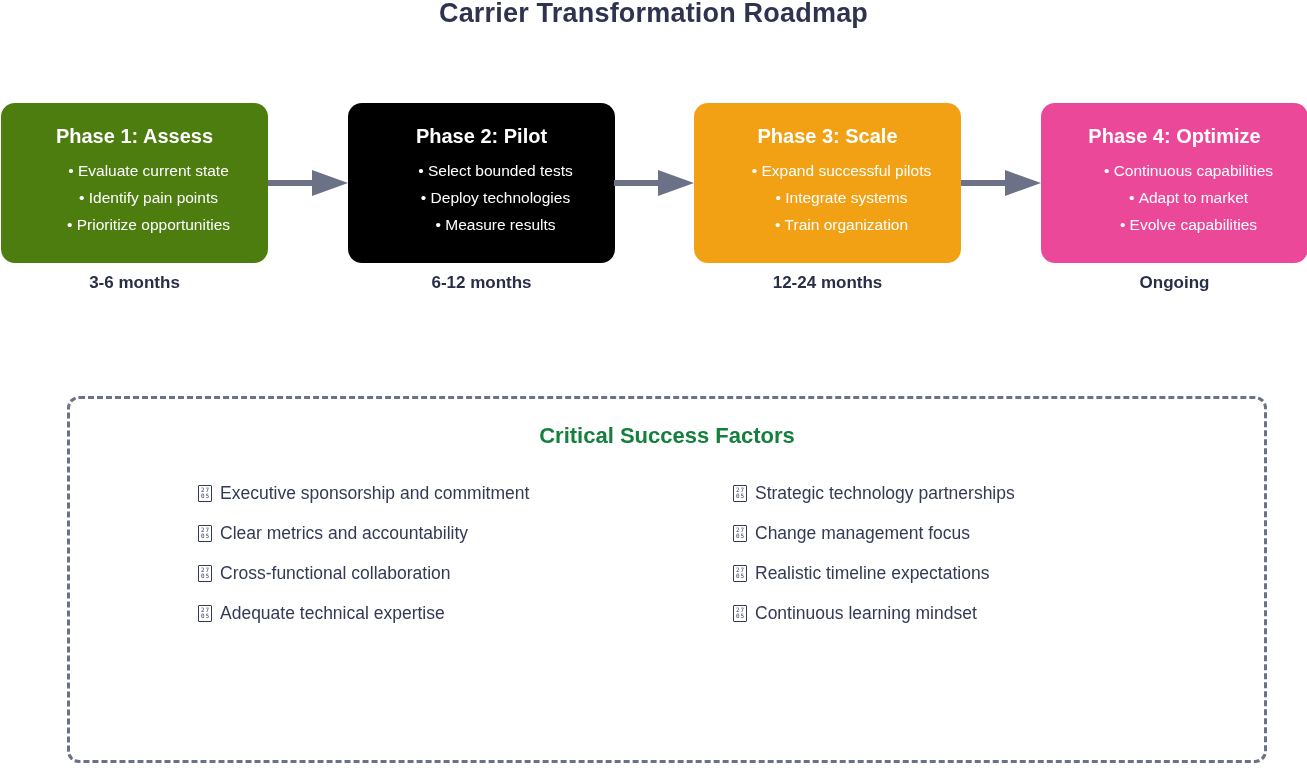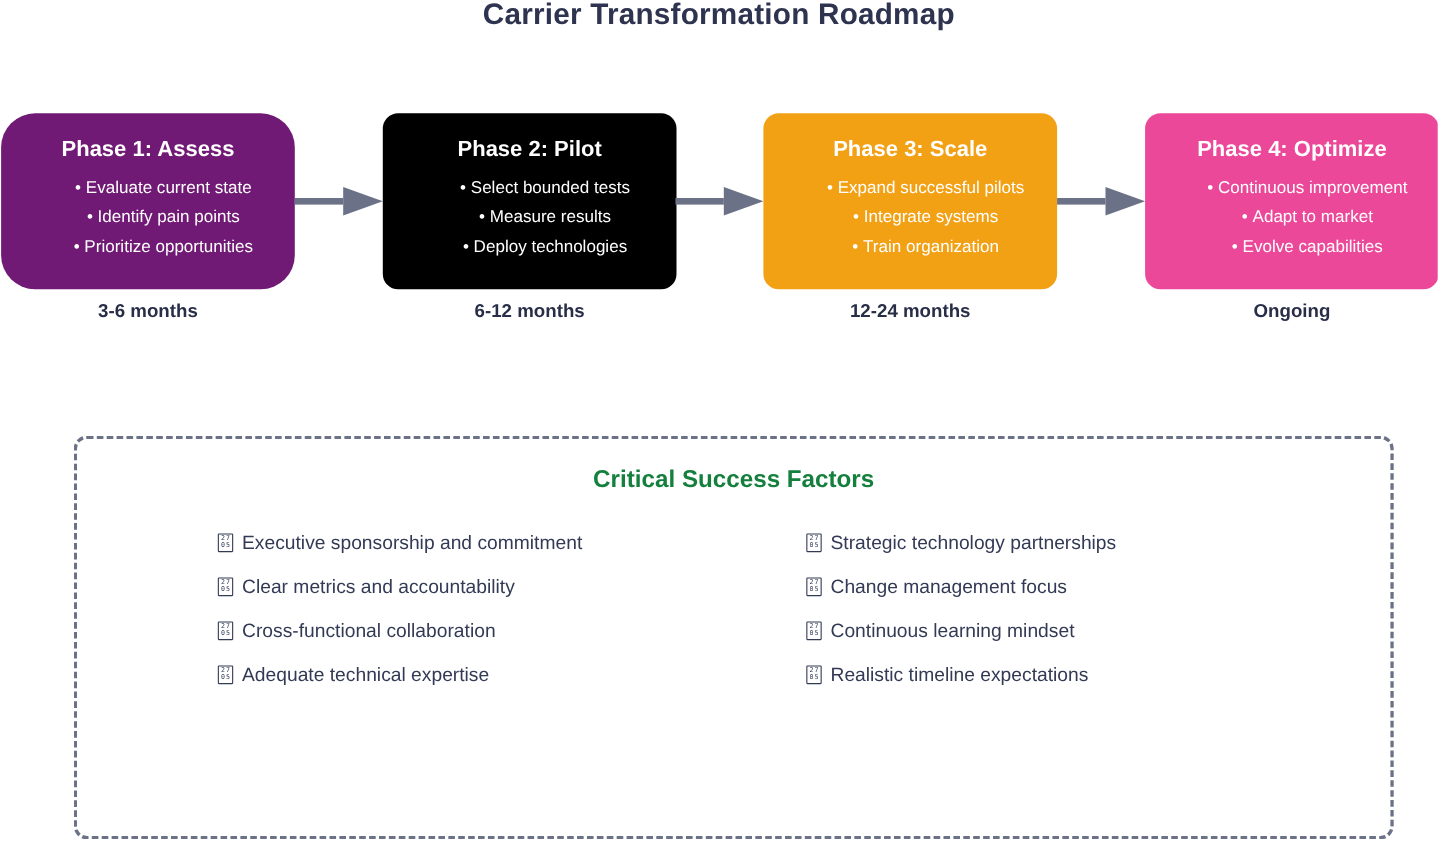--- a/index.html
+++ b/index.html
@@ -92,40 +92,40 @@
     letter-spacing: 1px; text-indent: 1px; color: #333A55;
   }
 </style>
 </head>
 <body>
 
 <div class="canvas">
 
   <h1 class="main-title">Carrier Transformation Roadmap</h1>
 
-  <div class="phase phase-1" style="background-color: #701a75; border-radius: 31px;">
+  <div class="phase phase-1" style="background-color: #4d7c0f;">
     <div class="phase-title">Phase 1: Assess</div>
     <ul>
       <li>Evaluate current state</li>
       <li>Identify pain points</li>
       <li>Prioritize opportunities</li>
     </ul>
   </div>
 
   <div class="arrow arrow-1">
     <div class="shaft"></div>
     <div class="head"></div>
   </div>
 
   <div class="phase phase-2" style="background-color: #000000;">
     <div class="phase-title">Phase 2: Pilot</div>
     <ul>
       <li>Select bounded tests</li>
+      <li>Deploy technologies</li>
       <li>Measure results</li>
-      <li>Deploy technologies</li>
     </ul>
   </div>
 
   <div class="arrow arrow-2">
     <div class="shaft"></div>
     <div class="head"></div>
   </div>
 
   <div class="phase phase-3" style="background-color: rgb(242, 161, 20);">
     <div class="phase-title">Phase 3: Scale</div>
@@ -137,21 +137,21 @@
   </div>
 
   <div class="arrow arrow-3">
     <div class="shaft"></div>
     <div class="head"></div>
   </div>
 
   <div class="phase phase-4" style="background-color: #ec4899;">
     <div class="phase-title">Phase 4: Optimize</div>
     <ul>
-      <li>Continuous improvement</li>
+      <li>Continuous capabilities</li>
       <li>Adapt to market</li>
       <li>Evolve capabilities</li>
     </ul>
   </div>
 
   <div class="duration duration-1">3-6 months</div>
   <div class="duration duration-2">6-12 months</div>
   <div class="duration duration-3">12-24 months</div>
   <div class="duration duration-4">Ongoing</div>
 
@@ -201,26 +201,26 @@
               <span>27</span>
               <span>05</span>
             </span>
           <span>Change management focus</span>
         </div>
         <div class="csf-item">
           <span class="tofu">
               <span>27</span>
               <span>05</span>
             </span>
+          <span>Realistic timeline expectations</span>
+        </div>
+        <div class="csf-item">
+          <span class="tofu">
+              <span>27</span>
+              <span>05</span>
+            </span>
           <span>Continuous learning mindset</span>
-        </div>
-        <div class="csf-item">
-          <span class="tofu">
-              <span>27</span>
-              <span>05</span>
-            </span>
-          <span>Realistic timeline expectations</span>
         </div>
       </div>
     </div>
   </div>
 
 </div>
 
 </body></html>

